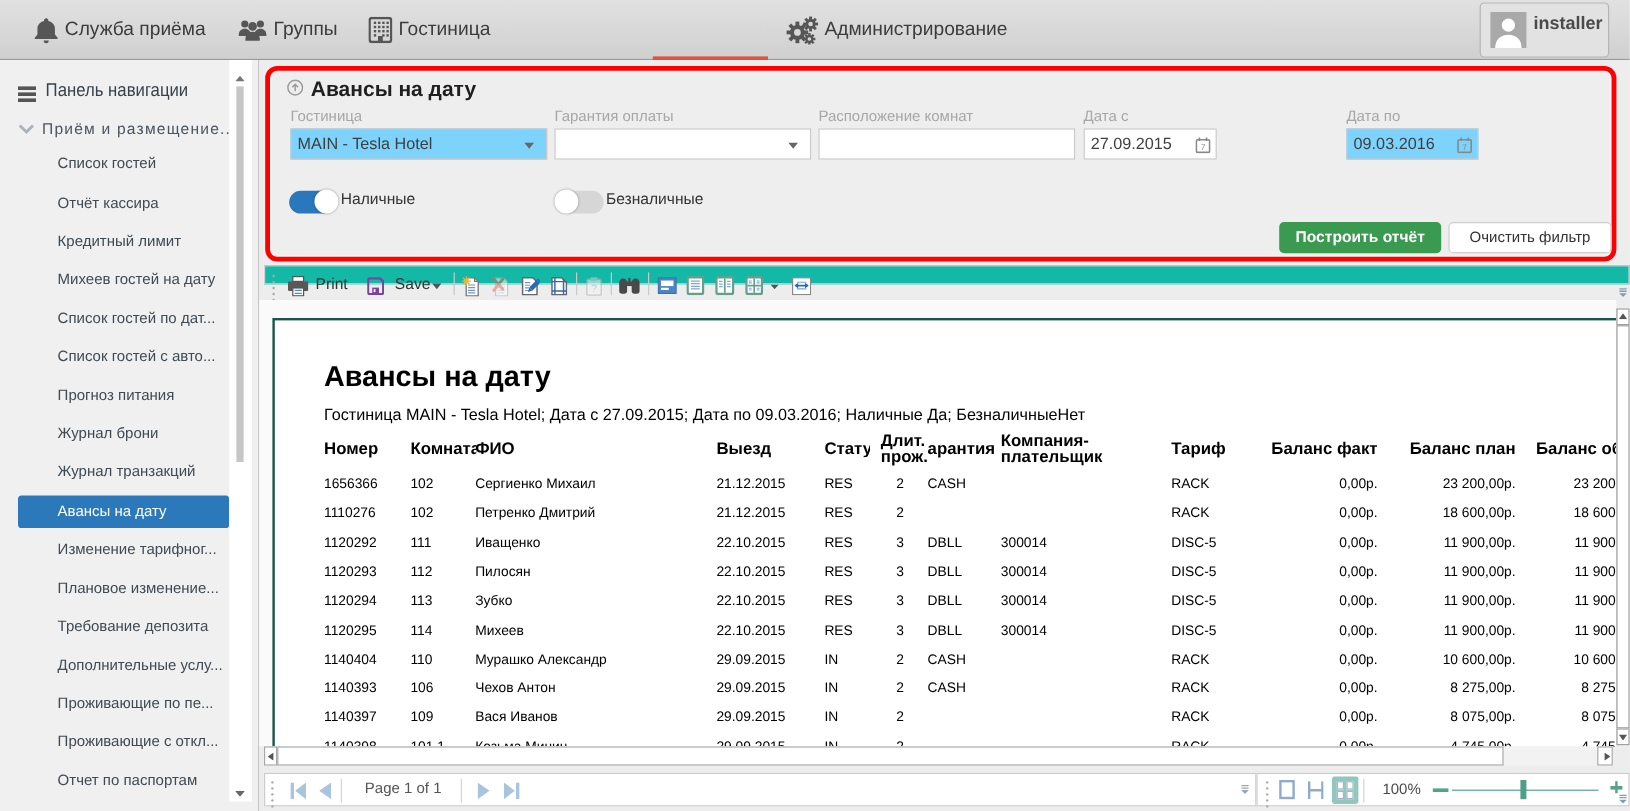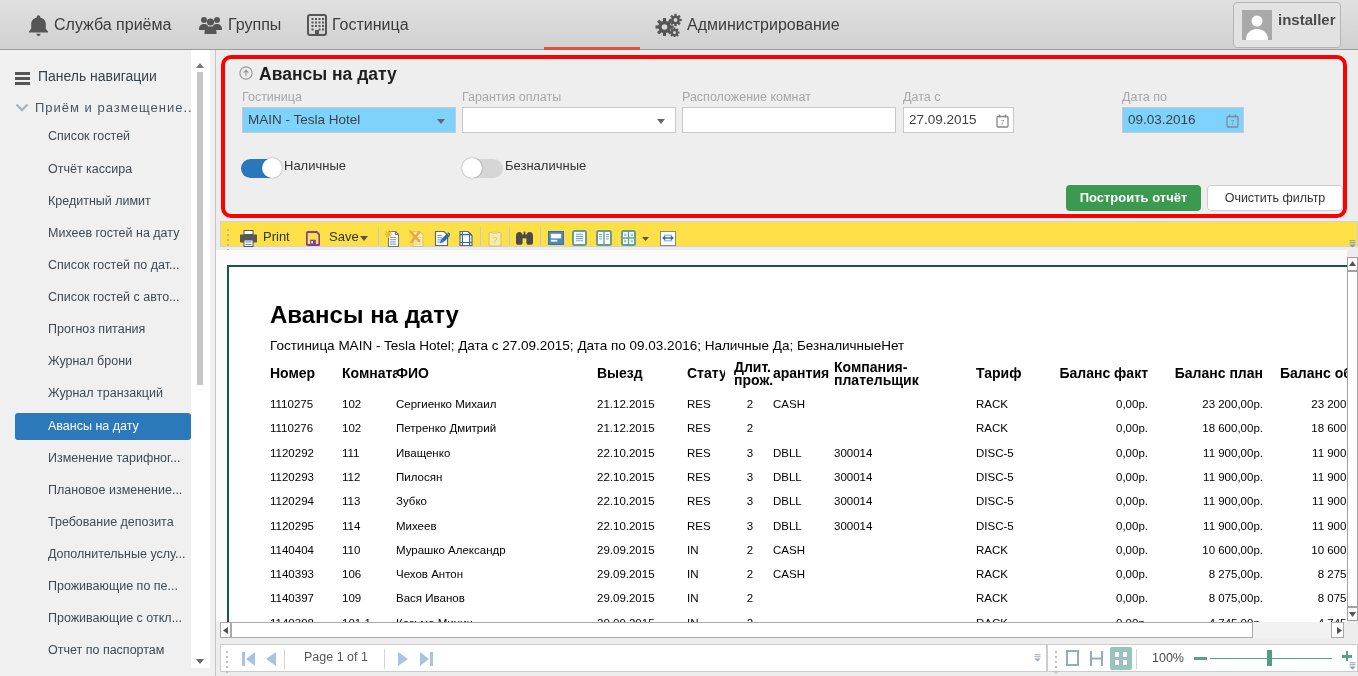--- a/index.html
+++ b/index.html
@@ -32,21 +32,21 @@
 .selarrow { position:absolute; top:11px; width:0; height:0; border-left:4px solid transparent;
   border-right:4px solid transparent; border-top:5px solid #666; }
 .toggle-pill { position:absolute; top:100px; width:37px; height:19px; border-radius:10px; }
 .knob { position:absolute; top:99px; width:20px; height:20px; border-radius:50%; background:#fff;
   box-shadow:0 0 2px rgba(0,0,0,.4); }
 .tlabel { position:absolute; top:97px; font-size:13px; color:#333; line-height:19px; }
 #btn-green { position:absolute; left:841px; top:126px; width:135px; height:26px; background:#3a9a50;
   border-radius:4px; color:#fff; font-weight:bold; font-size:13px; text-align:center; line-height:26px; }
 #btn-white { position:absolute; left:982px; top:126px; width:136px; height:26px; background:#fff;
   border:1px solid #cfcfcf; border-radius:4px; color:#333; font-size:12.5px; text-align:center; line-height:24px; }
-#toolbar { position:absolute; left:4px; top:171px; width:1138px; height:26px; background:#fde047;
+#toolbar { position:absolute; left:4px; top:171px; width:1138px; height:16px; background:#14b8a6;
   border:1px solid #d2d2d2; display:flex; align-items:center; }
 .tbtext { font-size:13px; color:#333; }
 .tbsep { width:1px; height:19px; background:#c9c9c9; }
 #viewer { position:absolute; left:0; top:200px; width:1131px; height:372px; background:#fafafa; overflow:hidden; }
 #page { position:absolute; left:11px; top:15px; width:1400px; height:600px; background:#fff;
   border:2px solid #19564a; overflow:hidden; }
 #vscroll { position:absolute; left:1131px; top:207px; width:11px; height:364px; background:#f5f5f5;
   border-left:1px solid #a0a0a0; }
 #hscroll { position:absolute; left:4px; top:572px; width:1124px; height:16px; background:#f2f2f2; }
 #botbar1 { position:absolute; left:4px; top:594px; width:827px; height:28px; background:#fff;
@@ -200,21 +200,21 @@
         <div class="selarrow" style="right:10px"></div>
       </div>
     <div class="finput" style="left:457px;width:214px"></div>
     <div class="finput" style="left:678px;width:111px">27.09.2015
       <svg style="position:absolute;right:4px;top:6px" width="13" height="14" viewBox="0 0 13 14">
           <rect x="1" y="2.5" width="11" height="10.5" rx="1" fill="none" stroke="#888" stroke-width="1.3"></rect>
           <path d="M3.5 0.5v3M9.5 0.5v3" stroke="#888" stroke-width="1.3"></path>
           <text x="6.5" y="11" font-size="7" fill="#888" text-anchor="middle" font-family="Liberation Sans">7</text>
         </svg>
     </div>
-    <div class="finput yellow" style="left:897px;width:122px">09.03.2016
+    <div class="finput yellow" style="left:897px;width:110px">09.03.2016
       <svg style="position:absolute;right:4px;top:6px" width="13" height="14" viewBox="0 0 13 14">
           <rect x="1" y="2.5" width="11" height="10.5" rx="1" fill="none" stroke="#888" stroke-width="1.3"></rect>
           <path d="M3.5 0.5v3M9.5 0.5v3" stroke="#888" stroke-width="1.3"></path>
           <text x="6.5" y="11" font-size="7" fill="#888" text-anchor="middle" font-family="Liberation Sans">7</text>
         </svg>
     </div>
     <div class="toggle-pill" style="left:16px;background:#2a78bb"></div>
     <div class="knob" style="left:37px"></div>
     <div class="tlabel" style="left:59px">Наличные</div>
     <div class="toggle-pill" style="left:241px;background:#d6d6d6"></div>
@@ -340,21 +340,21 @@
       <div class="hcell" style="left:368px">Выезд</div>
       <div class="hcell" style="left:458px;width:38px;overflow:hidden;white-space:nowrap">Статус</div>
       <div class="hcell" style="left:505px;top:94px;line-height:13px">Длит.<br>прож.</div>
       <div class="hcell" style="left:544px">арантия</div>
       <div class="hcell" style="left:605px;top:94px;line-height:13px">Компания-<br>плательщик</div>
       <div class="hcell" style="left:747px">Тариф</div>
       <div class="hcell" style="left:830px;width:89px;text-align:right">Баланс факт</div>
       <div class="hcell" style="left:930px;width:104px;text-align:right">Баланс план</div>
       <div class="hcell" style="left:1051px;white-space:nowrap">Баланс общий</div>
       <div class="trow" style="top:131px">
-          <i class="k1">1110275</i>
+          <i class="k1">1656366</i>
           <i class="k2">102</i>
           <i class="k3">Сергиенко Михаил</i>
           <i class="k4">21.12.2015</i>
           <i class="k5">RES</i>
           <i class="k6">2</i>
           <i class="k7">CASH</i>
           <i class="k9">RACK</i>
           <i class="k10">0,00р.</i>
           <i class="k11">23 200,00р.</i>
           <i class="k12">23 200,00р.</i>

